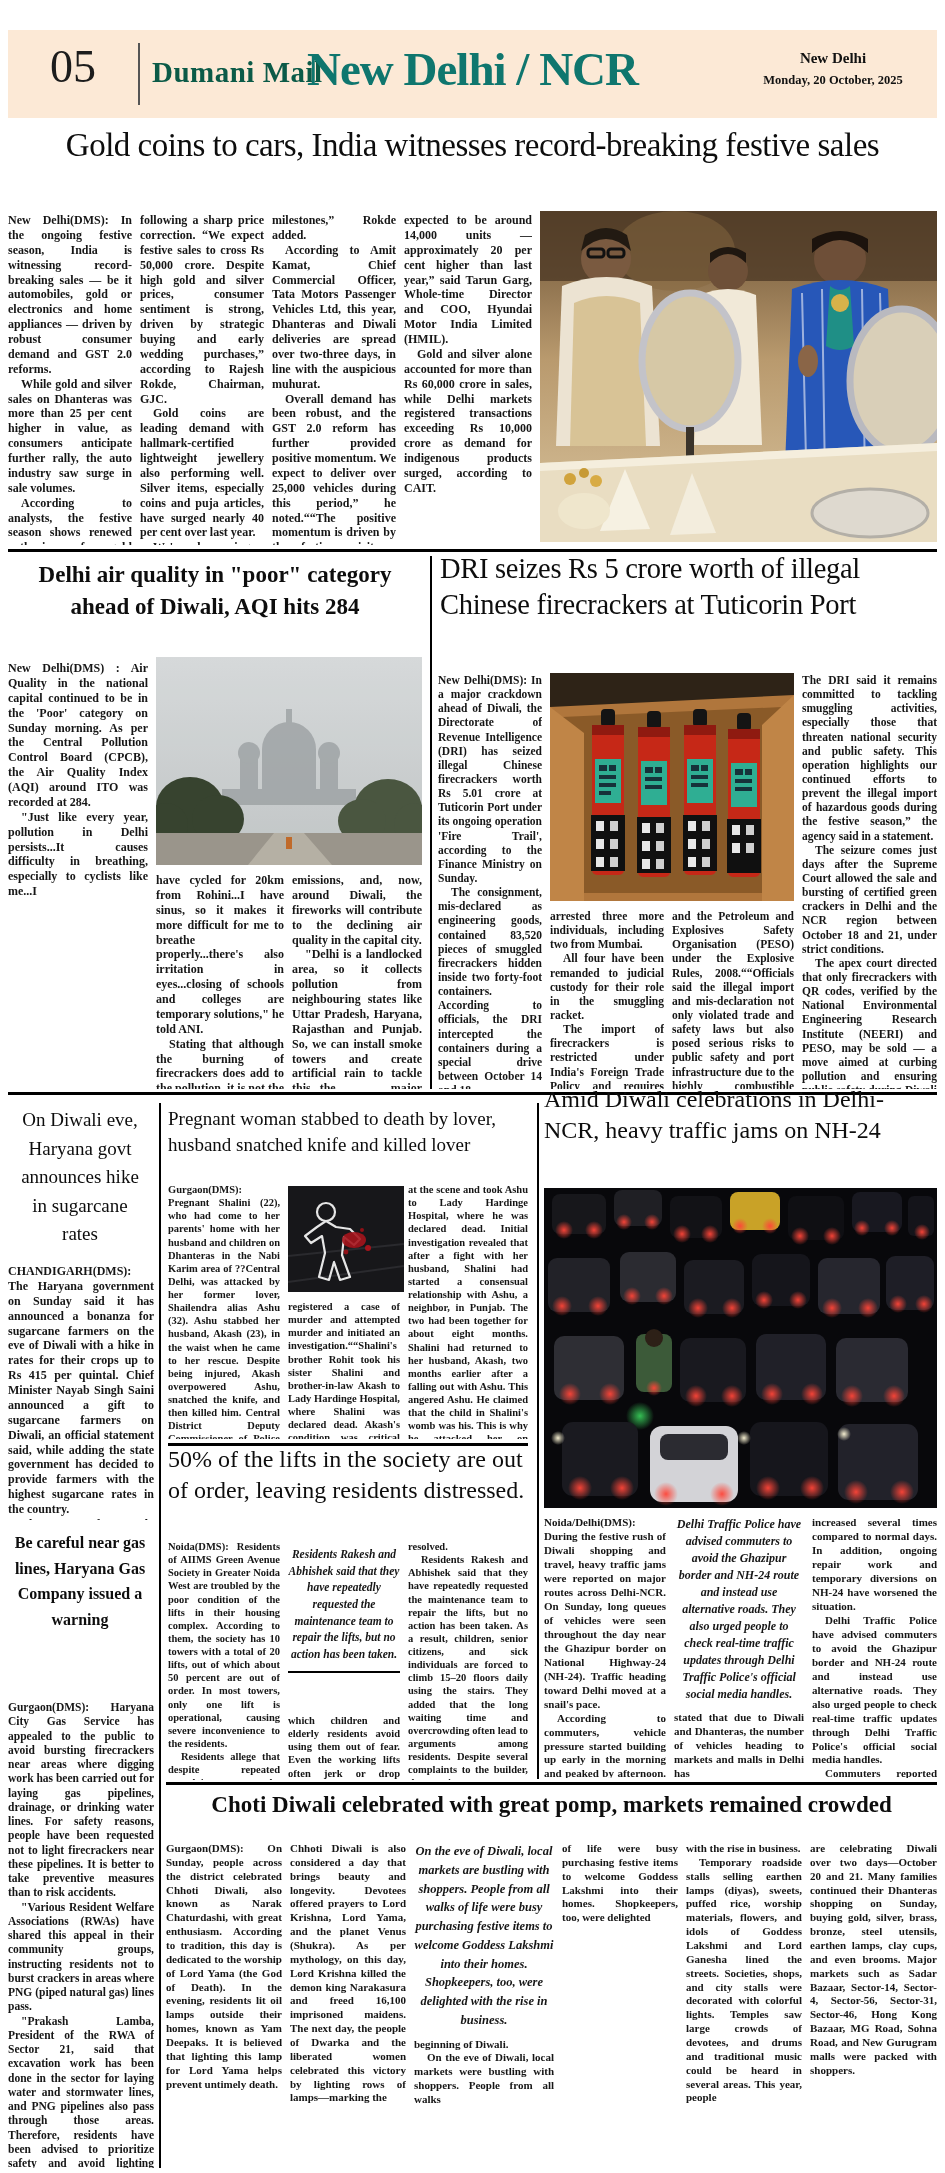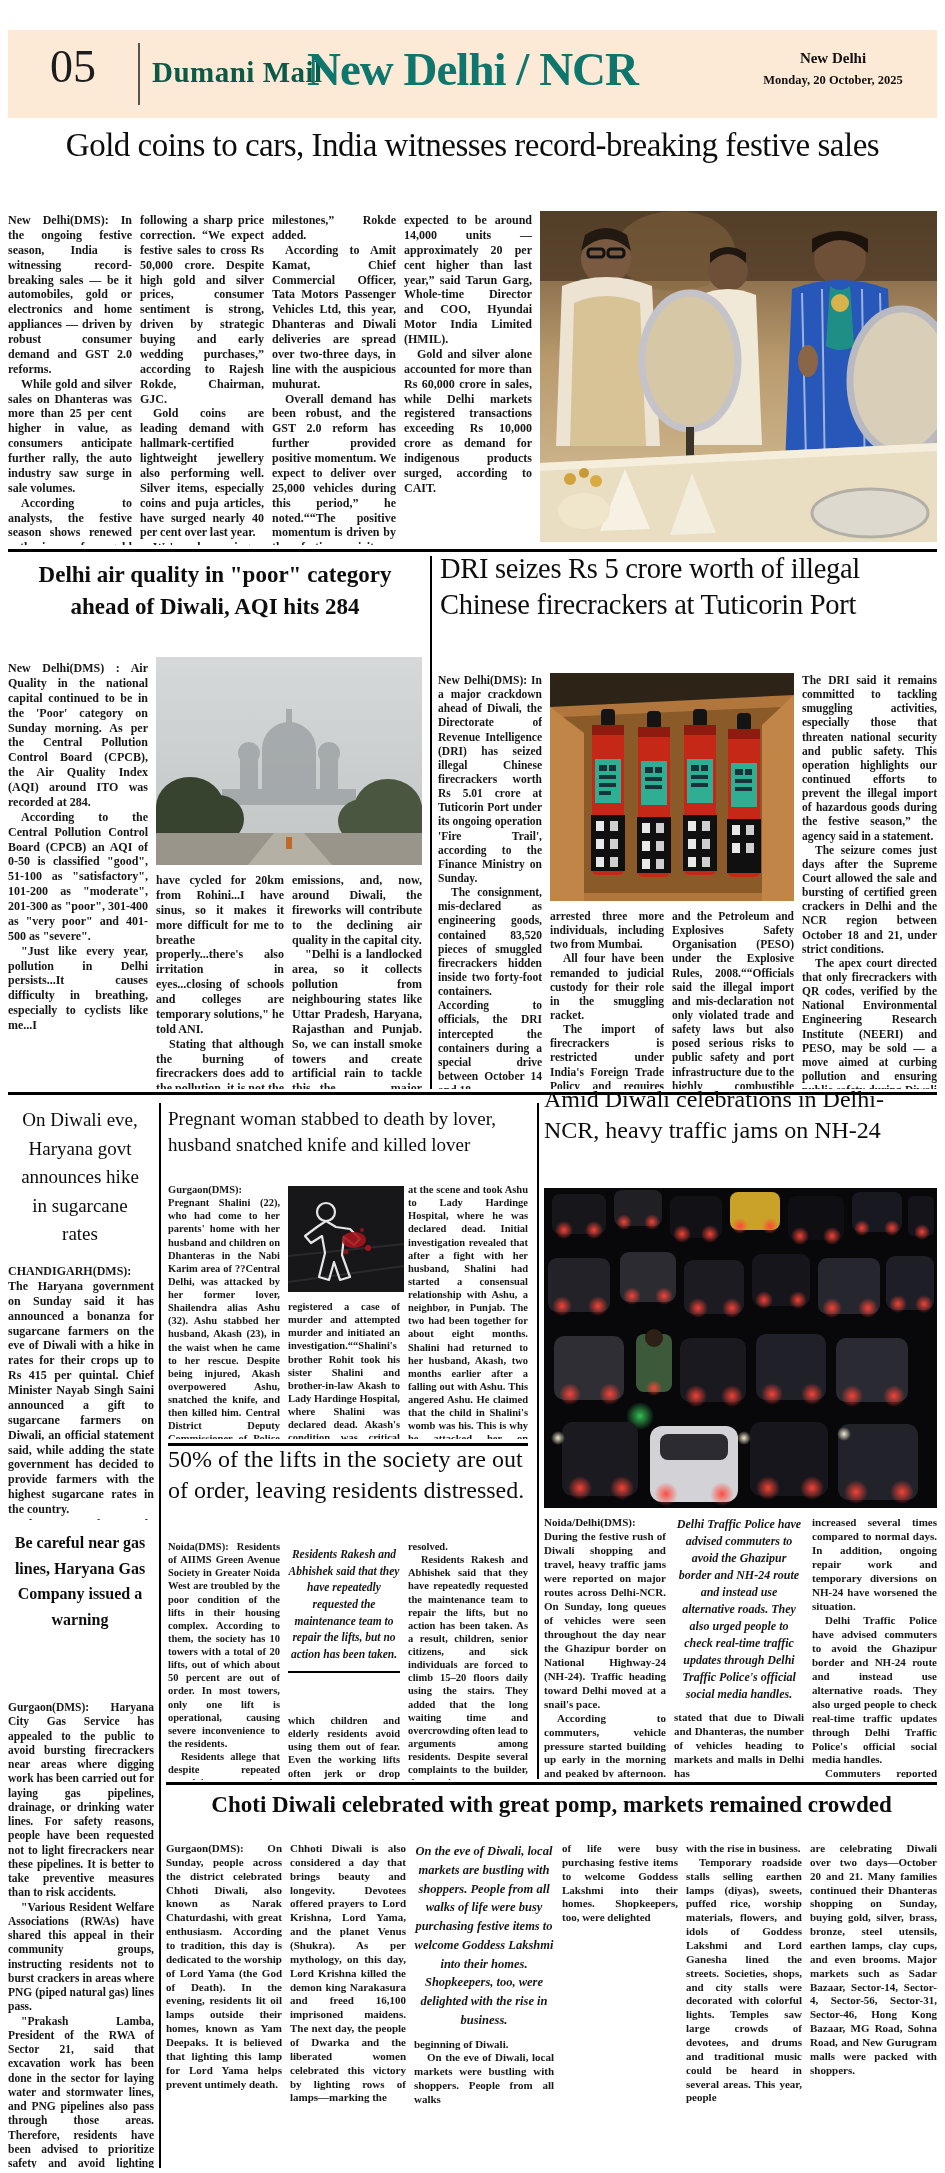--- a/index.html
+++ b/index.html
@@ -181,21 +181,20 @@
       </svg>
     </div>
   </section>
   <div class="rule" id="rule1"></div>
 
   <section>
     <h2 class="hl" id="aqi-h" style="margin:0;">Delhi air quality in "poor" category
 ahead of Diwali, AQI hits 284</h2>
     <div class="col" id="aqi-c1">
         <p>New Delhi(DMS) : Air Quality in the national capital continued to be in the 'Poor' category on Sunday morning. As per the Central Pollution Control Board (CPCB), the Air Quality Index (AQI) around ITO was recorded at 284.</p>
-        <p>According to the Central Pollution Control Board (CPCB) an AQI of 0-50 is classified "good", 51-100 as "satisfactory", 101-200 as "moderate", 201-300 as "poor", 301-400 as "very poor" and 401-500 as "severe".</p>
         <p>"Just like every year, pollution in Delhi persists...It causes difficulty in breathing, especially to cyclists like me...I</p>
       </div>
     <div class="photo" id="aqi-photo">
       <svg viewBox="0 0 266 208" preserveAspectRatio="none">
         <defs>
           <linearGradient id="smog" x1="0" y1="0" x2="0" y2="1">
             <stop offset="0" stop-color="#cdd1d2"></stop>
               <stop offset="1" stop-color="#b4b9ba"></stop>
           </linearGradient>
         </defs>

